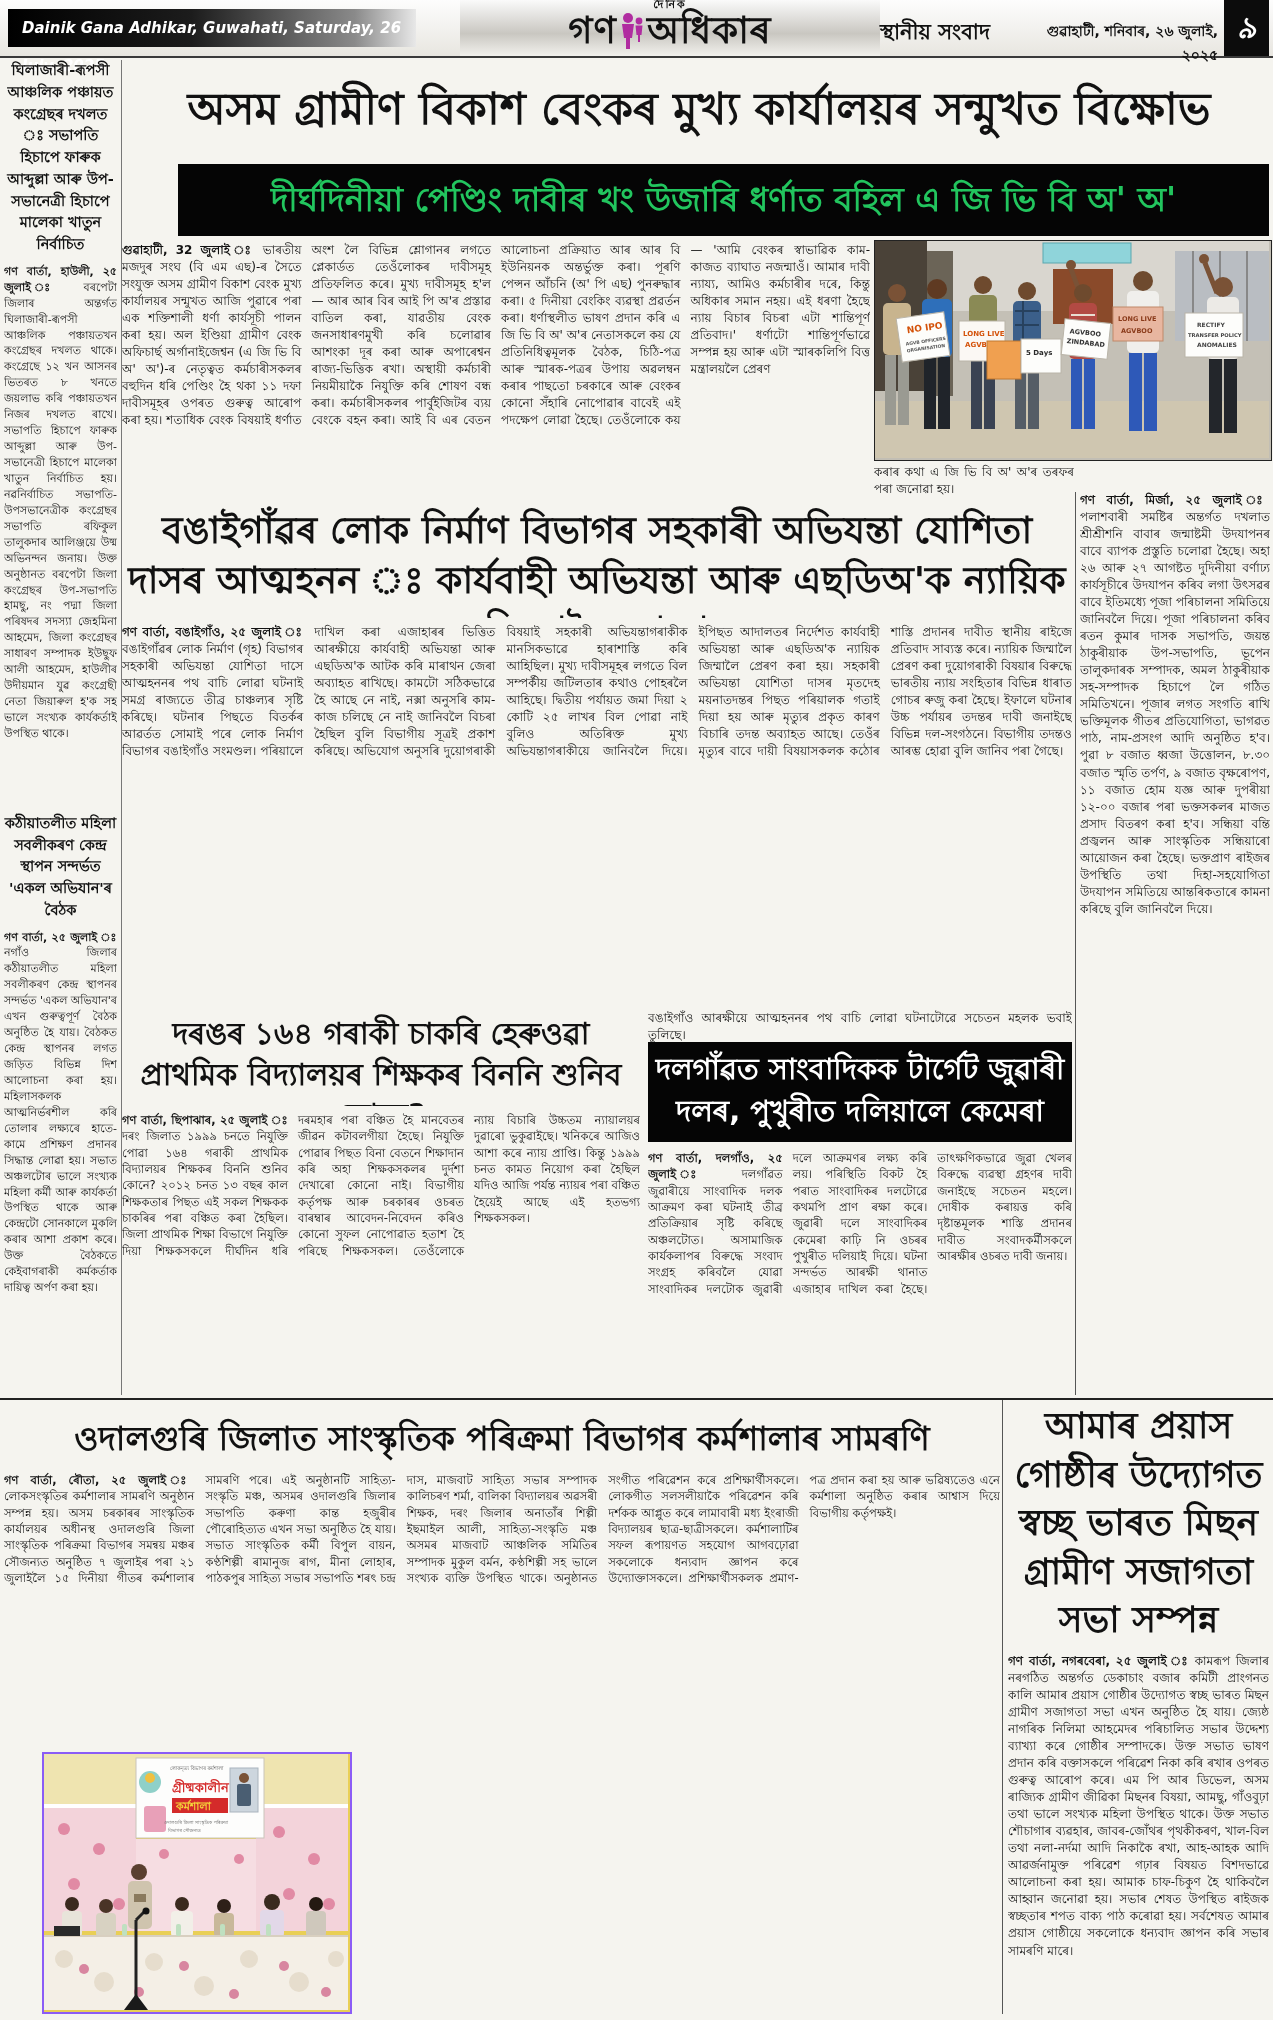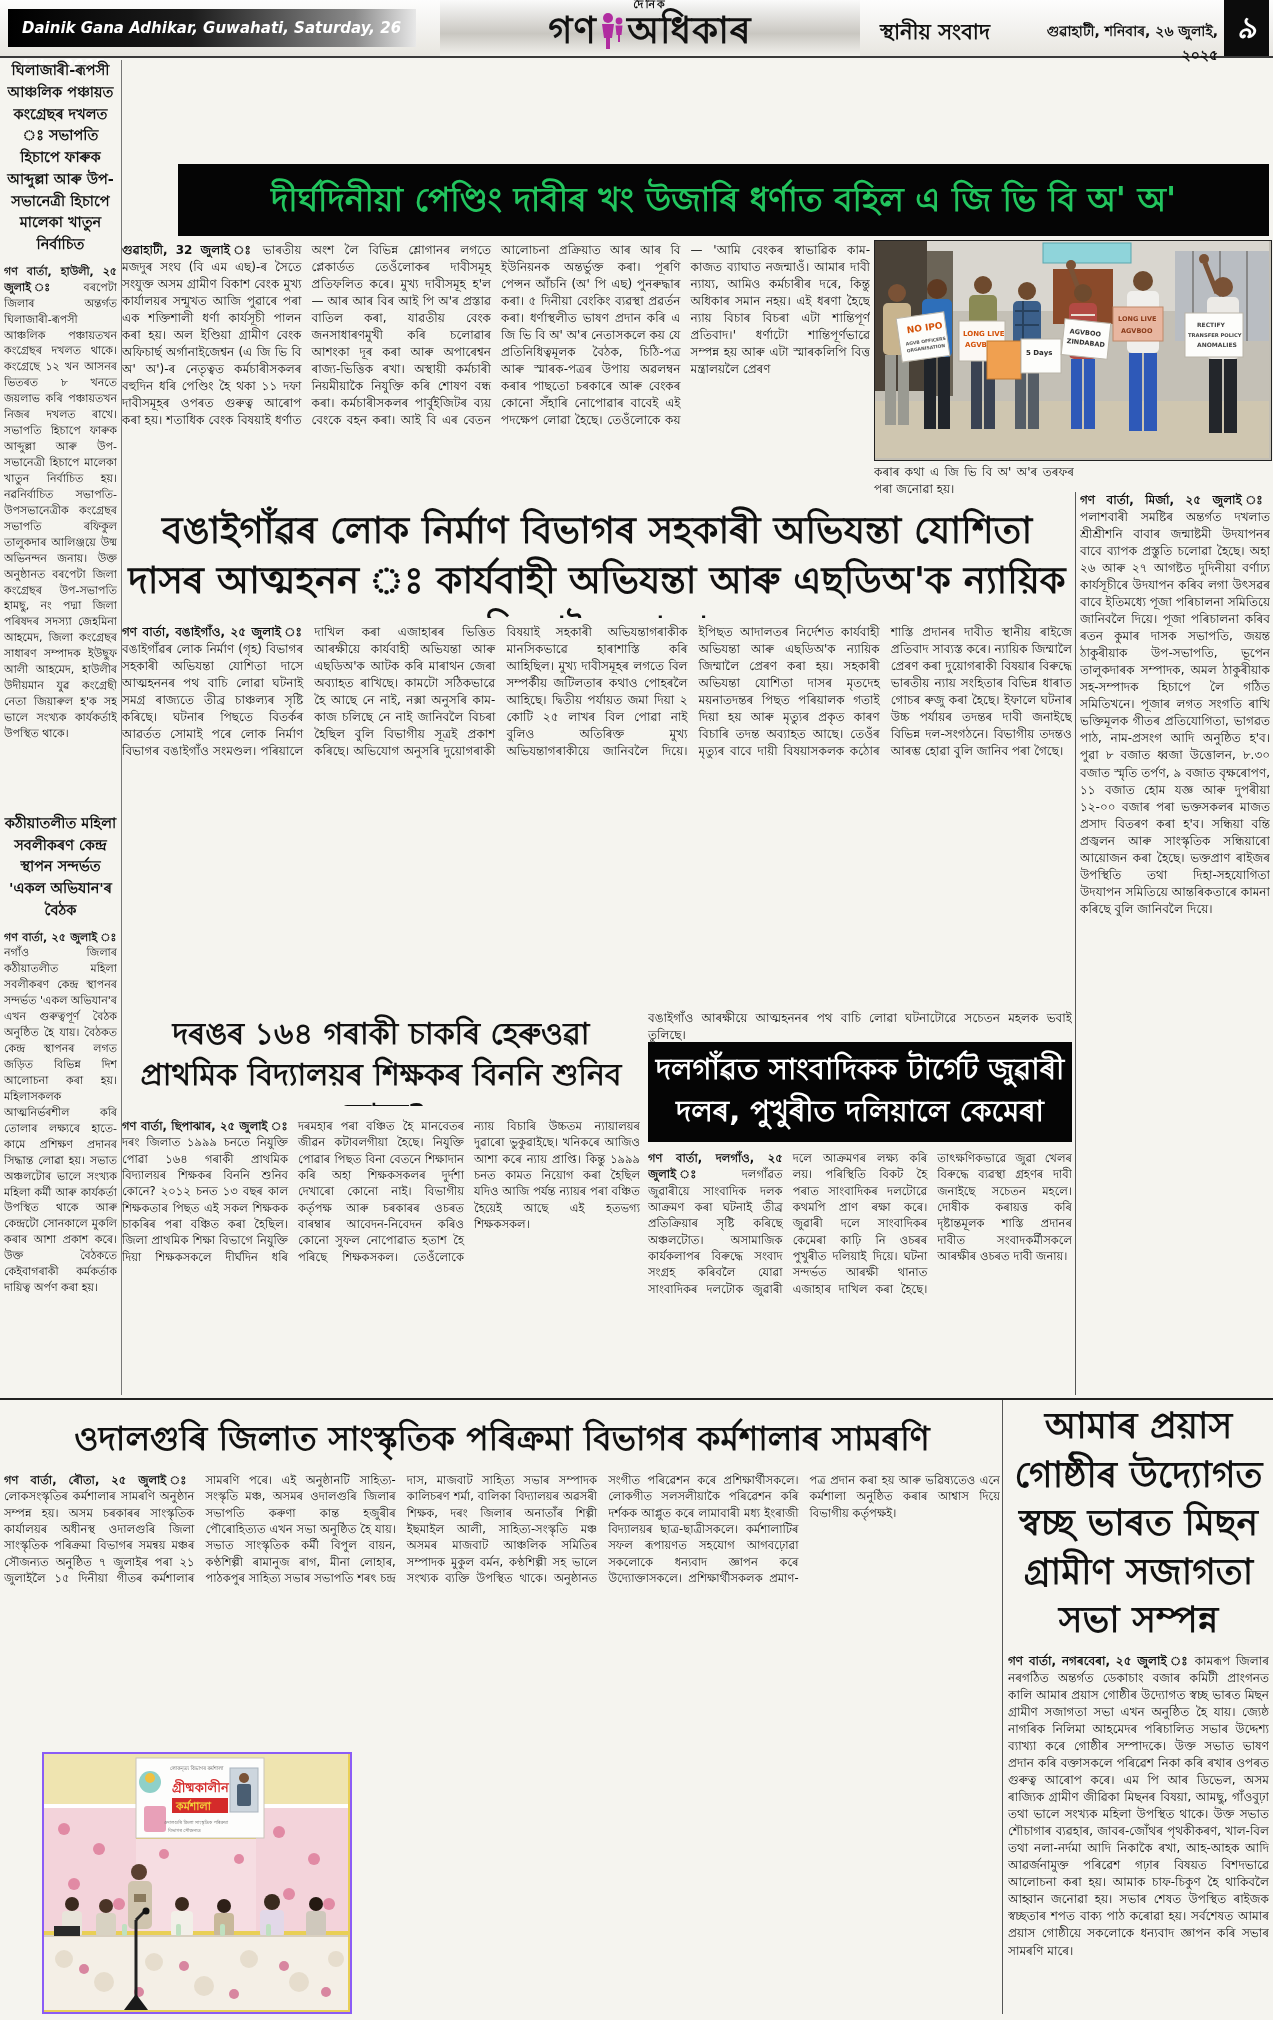--- a/index.html
+++ b/index.html
@@ -6,21 +6,21 @@
   #page{
     position:relative;width:1273px;height:2020px;background:#f5f4ef;
     font-family:"DejaVu Sans","Liberation Sans",sans-serif;color:#111;
     overflow:hidden;margin:0 auto;
   }
   
   .hdr{position:absolute;left:0;top:0;width:1273px;height:56px;background:linear-gradient(180deg,#fdfdfd,#e8e6e0);border-bottom:2px solid #3a3a3a;}
   .hdr-left{position:absolute;left:8px;top:9px;width:408px;height:38px;
     background:linear-gradient(90deg,#000 0%,#1c1c1c 45%,#8a8a8a 85%,#e8e8e8 100%);
     color:#fff;font-weight:bold;font-size:15px;line-height:38px;padding-left:14px;box-sizing:border-box;font-style:italic;}
-  .masthead{position:absolute;left:440px;top:0;width:420px;height:56px;background:linear-gradient(180deg,#fafafa 0%,#c9c7c1 60%,#f2f1ed 100%);text-align:center;}
+  .masthead{position:absolute;left:460px;top:0;width:420px;height:56px;background:linear-gradient(180deg,#fafafa 0%,#c9c7c1 60%,#f2f1ed 100%);text-align:center;}
   .masthead .daily{font-size:11px;font-weight:bold;line-height:10px;letter-spacing:2px;}
   .masthead .big{font-size:37px;font-weight:bold;line-height:42px;letter-spacing:1px;display:inline-flex;align-items:center;gap:2px;}
   .section-label{position:absolute;left:880px;top:16px;width:180px;font-size:21px;font-weight:bold;text-align:left;}
   .hdr-date{position:absolute;left:1028px;top:20px;width:190px;font-size:14px;font-weight:bold;text-align:right;}
   .pagenum{position:absolute;left:1224px;top:0;width:45px;height:56px;background:#0c0c0c;color:#fff;
     font-size:30px;font-weight:bold;text-align:center;line-height:56px;font-style:italic;}
   
   .body{font-size:12px;line-height:1.42;text-align:justify;overflow:hidden;}
   .byline{font-weight:bold;}
   .rule-v{position:absolute;width:0;border-left:1px solid #555;}
@@ -39,21 +39,21 @@
   .photo1-tail{position:absolute;left:874px;top:464px;width:200px;height:40px;}
   
   .c-head{position:absolute;left:122px;top:506px;width:950px;height:112px;font-size:37px;font-weight:bold;text-align:center;line-height:1.35;overflow:hidden;}
   .c-body{position:absolute;left:122px;top:624px;width:950px;height:384px;column-count:5;column-gap:11px;}
   .c-tail{position:absolute;left:648px;top:1010px;width:424px;height:34px;}
   
   .d-col{position:absolute;left:1080px;top:492px;width:190px;height:903px;overflow:hidden;}
   .d-head{font-size:27px;font-weight:bold;text-align:center;line-height:1.3;margin-bottom:10px;}
   
   .e-head{position:absolute;left:122px;top:1014px;width:518px;height:92px;font-size:30px;font-weight:bold;text-align:center;line-height:1.35;overflow:hidden;}
-  .e-body{position:absolute;left:122px;top:1112px;width:518px;height:282px;column-count:3;column-gap:10px;font-size:11.5px;margin-top:6px;}
+  .e-body{position:absolute;left:122px;top:1112px;width:518px;height:282px;column-count:3;column-gap:10px;font-size:11.5px;}
   
   .f-bar{position:absolute;left:648px;top:1042px;width:424px;height:100px;background:#050505;color:#fff;
     font-size:29px;font-weight:bold;text-align:center;line-height:1.45;overflow:hidden;padding-top:6px;box-sizing:border-box;}
   .f-body{position:absolute;left:648px;top:1150px;width:424px;height:244px;column-count:3;column-gap:10px;font-size:11.5px;}
   
   .g-head{position:absolute;left:2px;top:1412px;width:1000px;height:54px;font-size:33px;font-weight:bold;text-align:center;line-height:54px;white-space:nowrap;overflow:hidden;}
   .g-body{position:absolute;left:4px;top:1472px;width:996px;height:542px;column-count:5;column-gap:11px;font-size:11.5px;}
   .photo2{position:absolute;left:42px;top:1752px;width:306px;height:258px;border:2px solid #8b5cf6;background:#e9cf56;}
   .h-col{position:absolute;left:1008px;top:1402px;width:261px;height:612px;overflow:hidden;}
   .h-head{font-size:36px;font-weight:bold;text-align:center;line-height:1.35;margin-bottom:8px;}
@@ -89,20 +89,21 @@
       <span class="byline">গণ বাৰ্তা, হাউলী, ২৫ জুলাই ঃ</span>
       <span>বৰপেটা জিলাৰ অন্তৰ্গত ঘিলাজাৰী-ৰূপসী আঞ্চলিক পঞ্চায়তখন কংগ্ৰেছৰ দখলত থাকে। কংগ্ৰেছে ১২ খন আসনৰ ভিতৰত ৮ খনতে জয়লাভ কৰি পঞ্চায়তখন নিজৰ দখলত ৰাখে। সভাপতি হিচাপে ফাৰুক আব্দুল্লা আৰু উপ-সভানেত্ৰী হিচাপে মালেকা খাতুন নিৰ্বাচিত হয়। নৱনিৰ্বাচিত সভাপতি-উপসভানেত্ৰীক কংগ্ৰেছৰ সভাপতি ৰফিকুল তালুকদাৰ আলিঞ্জয়ে উষ্ম অভিনন্দন জনায়। উক্ত অনুষ্ঠানত বৰপেটা জিলা কংগ্ৰেছৰ উপ-সভাপতি হামছু, নং পদ্মা জিলা পৰিষদৰ সদস্যা জেহমিনা আহমেদ, জিলা কংগ্ৰেছৰ সাধাৰণ সম্পাদক ইউছুফ আলী আহমেদ, হাউলীৰ উদীয়মান যুৱ কংগ্ৰেছী নেতা জিয়াৰুল হ'ক সহ ভালে সংখ্যক কাৰ্যকৰ্তাই উপস্থিত থাকে।</span>
     </div>
     <div class="a-head" style="margin-top:14px;">কঠীয়াতলীত মহিলা সবলীকৰণ কেন্দ্ৰ স্থাপন সন্দৰ্ভত 'একল অভিযান'ৰ বৈঠক</div>
     <div class="a-body" style="margin-top:8px;height:560px;">
       <span class="byline">গণ বাৰ্তা, ২৫ জুলাই ঃ</span>
       <span>নগাঁও জিলাৰ কঠীয়াতলীত মহিলা সবলীকৰণ কেন্দ্ৰ স্থাপনৰ সন্দৰ্ভত 'একল অভিযান'ৰ এখন গুৰুত্বপূৰ্ণ বৈঠক অনুষ্ঠিত হৈ যায়। বৈঠকত কেন্দ্ৰ স্থাপনৰ লগত জড়িত বিভিন্ন দিশ আলোচনা কৰা হয়। মহিলাসকলক আত্মনিৰ্ভৰশীল কৰি তোলাৰ লক্ষ্যৰে হাতে-কামে প্ৰশিক্ষণ প্ৰদানৰ সিদ্ধান্ত লোৱা হয়। সভাত অঞ্চলটোৰ ভালে সংখ্যক মহিলা কৰ্মী আৰু কাৰ্যকৰ্তা উপস্থিত থাকে আৰু কেন্দ্ৰটো সোনকালে মুকলি কৰাৰ আশা প্ৰকাশ কৰে। উক্ত বৈঠকতে কেইবাগৰাকী কৰ্মকৰ্তাক দায়িত্ব অৰ্পণ কৰা হয়।</span>
     </div>
   </div>
 
+  <div class="main-head">অসম গ্ৰামীণ বিকাশ বেংকৰ মুখ্য কাৰ্যালয়ৰ সন্মুখত বিক্ষোভ</div>
   <div class="sub-bar">দীৰ্ঘদিনীয়া পেণ্ডিং দাবীৰ খং উজাৰি ধৰ্ণাত বহিল এ জি ভি বি অ' অ'</div>
 
   <div class="main-body body">
     <span class="byline">গুৱাহাটী, 32 জুলাই ঃ</span>
     <span>ভাৰতীয় মজদুৰ সংঘ (বি এম এছ)-ৰ সৈতে সংযুক্ত অসম গ্ৰামীণ বিকাশ বেংক মুখ্য কাৰ্যালয়ৰ সন্মুখত আজি পুৱাৰে পৰা এক শক্তিশালী ধৰ্ণা কাৰ্যসূচী পালন কৰা হয়। অল ইণ্ডিয়া গ্ৰামীণ বেংক অফিচাৰ্ছ অৰ্গানাইজেশ্বন (এ জি ভি বি অ' অ')-ৰ নেতৃত্বত কৰ্মচাৰীসকলৰ বহুদিন ধৰি পেণ্ডিং হৈ থকা ১১ দফা দাবীসমূহৰ ওপৰত গুৰুত্ব আৰোপ কৰা হয়। শতাধিক বেংক বিষয়াই ধৰ্ণাত অংশ লৈ বিভিন্ন শ্লোগানৰ লগতে প্লেকাৰ্ডত তেওঁলোকৰ দাবীসমূহ প্ৰতিফলিত কৰে। মুখ্য দাবীসমূহ হ'ল— আৰ আৰ বিৰ আই পি অ'ৰ প্ৰস্তাৱ বাতিল কৰা, যাৱতীয় বেংক জনসাধাৰণমুখী কৰি চলোৱাৰ আশংকা দূৰ কৰা আৰু অপাৰেশ্বন ৰাজ্য-ভিত্তিক ৰখা। অস্থায়ী কৰ্মচাৰী নিয়মীয়াকৈ নিযুক্তি কৰি শোষণ বন্ধ কৰা। কৰ্মচাৰীসকলৰ পাৰ্বুইজিটৰ ব্যয় বেংকে বহন কৰা। আই বি এৰ বেতন আলোচনা প্ৰক্ৰিয়াত আৰ আৰ বি ইউনিয়নক অন্তৰ্ভুক্ত কৰা। পূৰণি পেন্সন আঁচনি (অ' পি এছ) পুনৰুদ্ধাৰ কৰা। ৫ দিনীয়া বেংকিং ব্যৱস্থা প্ৰৱৰ্তন কৰা। ধৰ্ণাস্থলীত ভাষণ প্ৰদান কৰি এ জি ভি বি অ' অ'ৰ নেতাসকলে কয় যে প্ৰতিনিধিত্বমূলক বৈঠক, চিঠি-পত্ৰ আৰু স্মাৰক-পত্ৰৰ উপায় অৱলম্বন কৰাৰ পাছতো চৰকাৰে আৰু বেংকৰ কোনো সঁহাৰি নোপোৱাৰ বাবেই এই পদক্ষেপ লোৱা হৈছে। তেওঁলোকে কয়— 'আমি বেংকৰ স্বাভাৱিক কাম-কাজত ব্যাঘাত নজন্মাওঁ। আমাৰ দাবী ন্যায্য, আমিও কৰ্মচাৰীৰ দৰে, কিন্তু অধিকাৰ সমান নহয়। এই ধৰণা হৈছে ন্যায় বিচাৰ বিচৰা এটা শান্তিপূৰ্ণ প্ৰতিবাদ।' ধৰ্ণাটো শান্তিপূৰ্ণভাৱে সম্পন্ন হয় আৰু এটা স্মাৰকলিপি বিত্ত মন্ত্ৰালয়লৈ প্ৰেৰণ</span>
   </div>
 
   <div class="photo1">
     <svg width="394" height="217" viewBox="0 0 394 217">
       <rect x="0" y="0" width="394" height="217" fill="#c4c0b6"></rect>

